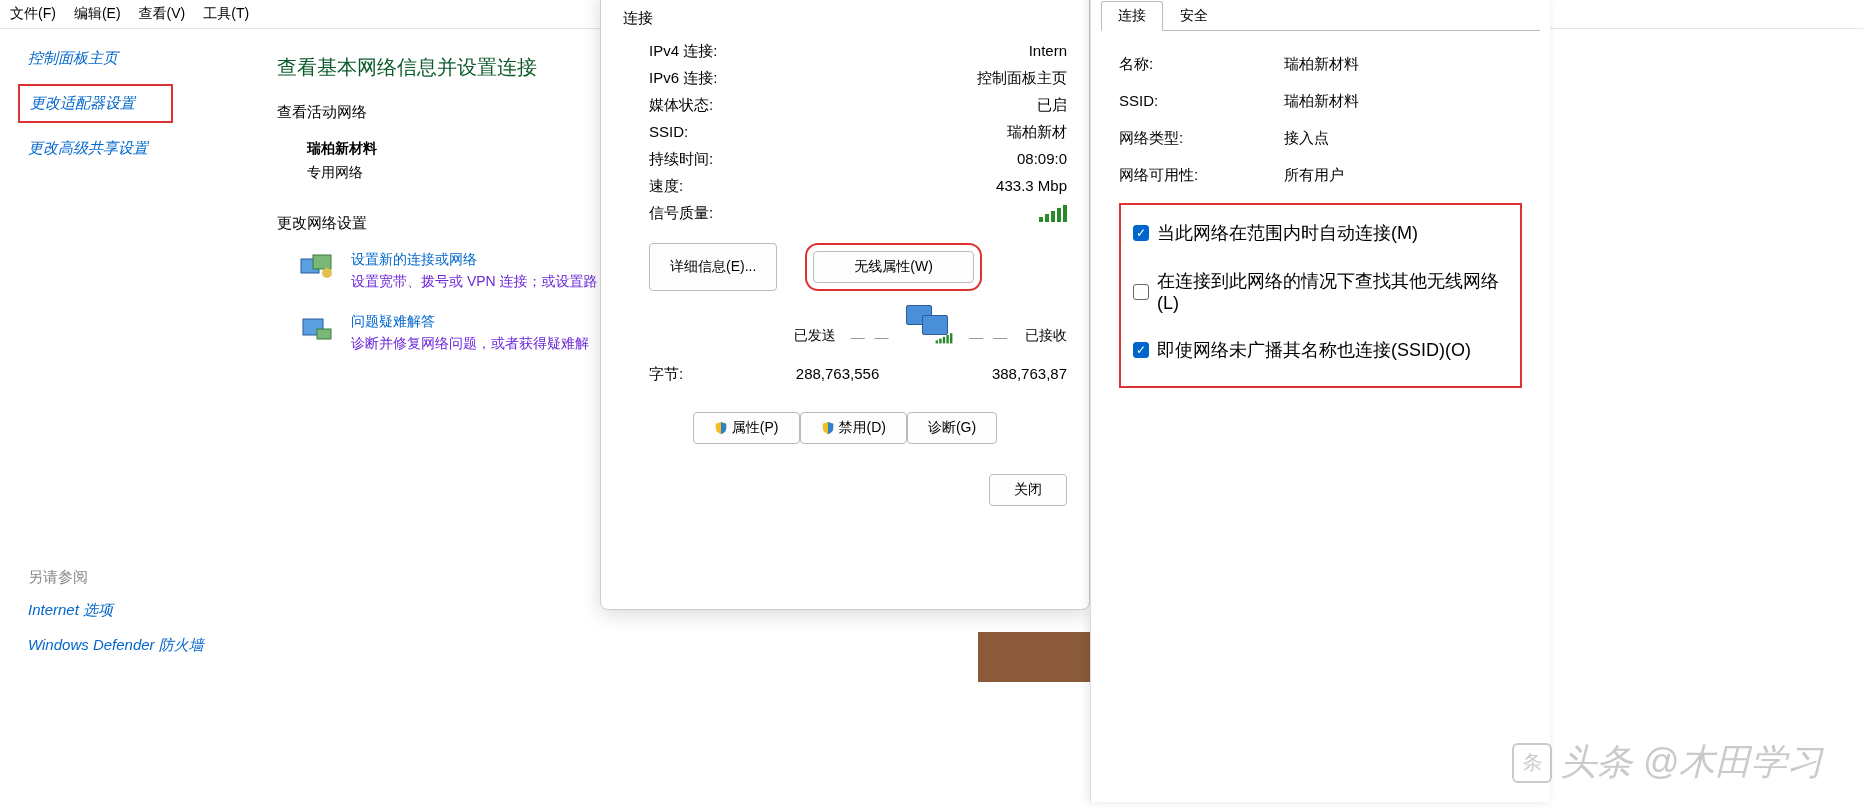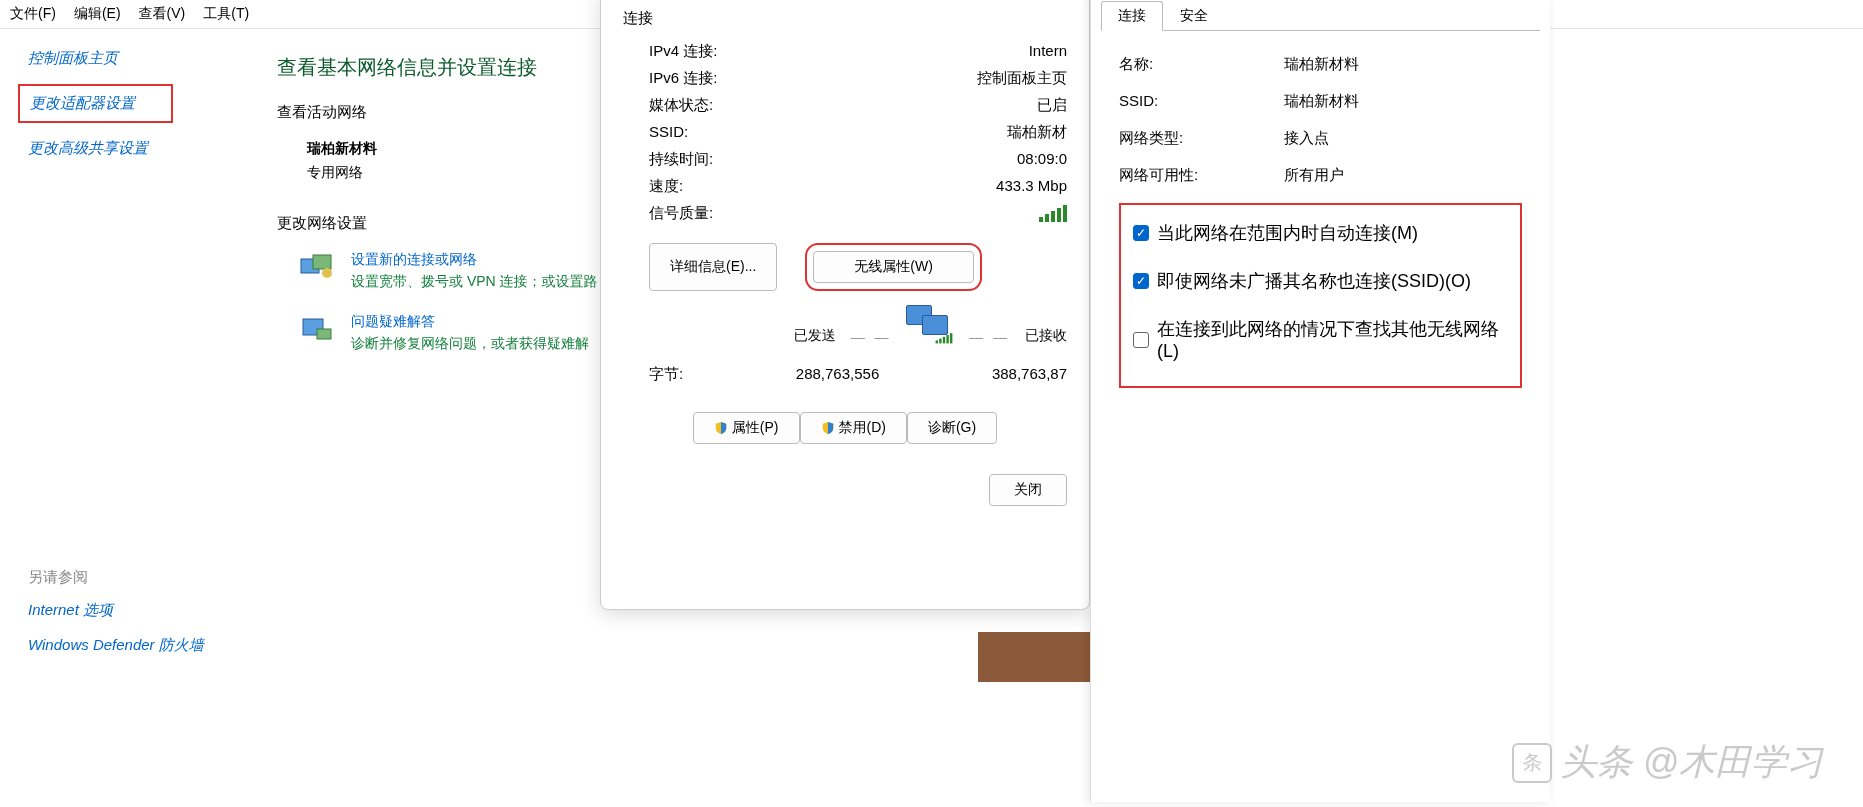--- a/index.html
+++ b/index.html
@@ -19,21 +19,21 @@
     .content { padding: 25px 0 0 22px; flex: 1; }
     .page-title { color: #0a5a2a; font-size: 20px; margin-bottom: 22px; }
     .section-header { font-size: 15px; margin-bottom: 18px; }
     .network-name { font-weight: bold; margin-left: 30px; margin-bottom: 6px; }
     .network-type { margin-left: 30px; margin-bottom: 32px; }
     
     .settings-section { margin-top: 20px; }
     .settings-row { display: flex; gap: 14px; margin-bottom: 22px; margin-left: 20px; }
     .icon-box { width: 40px; height: 32px; display: flex; align-items: center; justify-content: center; }
     .settings-text .link { color: #0066cc; margin-bottom: 4px; }
-    .settings-text .desc { font-size: 14px; color: #15803d; }
+    .settings-text .desc { font-size: 14px; color: #6d28d9; }
     
     
     .dialog1 { position: absolute; left: 600px; top: -10px; width: 490px; height: 620px; background: #fff; border: 1px solid #ccc; border-radius: 8px; box-shadow: 0 4px 20px rgba(0,0,0,0.15); padding: 18px 22px; }
     .d1-section { margin-bottom: 14px; }
     .d1-section-title { margin-bottom: 14px; font-size: 15px; }
     .d1-row { display: flex; justify-content: space-between; margin: 8px 0 8px 26px; font-size: 15px; }
     .d1-row .label { color: #000; }
     .d1-row .value { color: #000000; text-align: right; }
     .signal-bars { display: inline-flex; align-items: flex-end; gap: 2px; height: 18px; }
     .signal-bars span { width: 4px; background: #2a8a2a; }
@@ -254,26 +254,26 @@
         <span class="label">网络可用性:</span>
         <span>所有用户</span>
       </div>
 
     <div class="d2-check-area">
       <div class="check-row">
         <span class="checkbox checked"></span>
         <span>当此网络在范围内时自动连接(M)</span>
       </div>
       <div class="check-row">
+        <span class="checkbox"></span>
+        <span>在连接到此网络的情况下查找其他无线网络(L)</span>
+      </div>
+      <div class="check-row">
         <span class="checkbox checked"></span>
         <span>即使网络未广播其名称也连接(SSID)(O)</span>
-      </div>
-      <div class="check-row">
-        <span class="checkbox"></span>
-        <span>在连接到此网络的情况下查找其他无线网络(L)</span>
       </div>
     </div>
   </div>
 </div>
 
 <div class="watermark">
   <span class="logo">条</span>
   <span>头条 @木田学习</span>
 </div>
 

